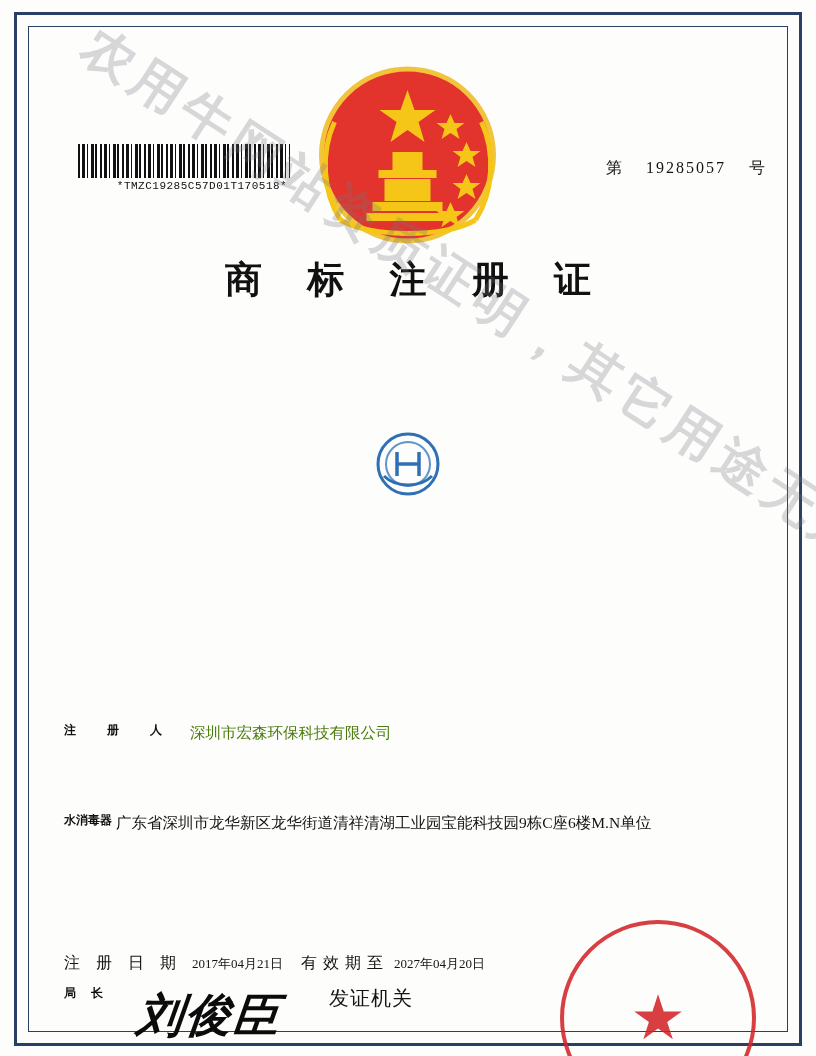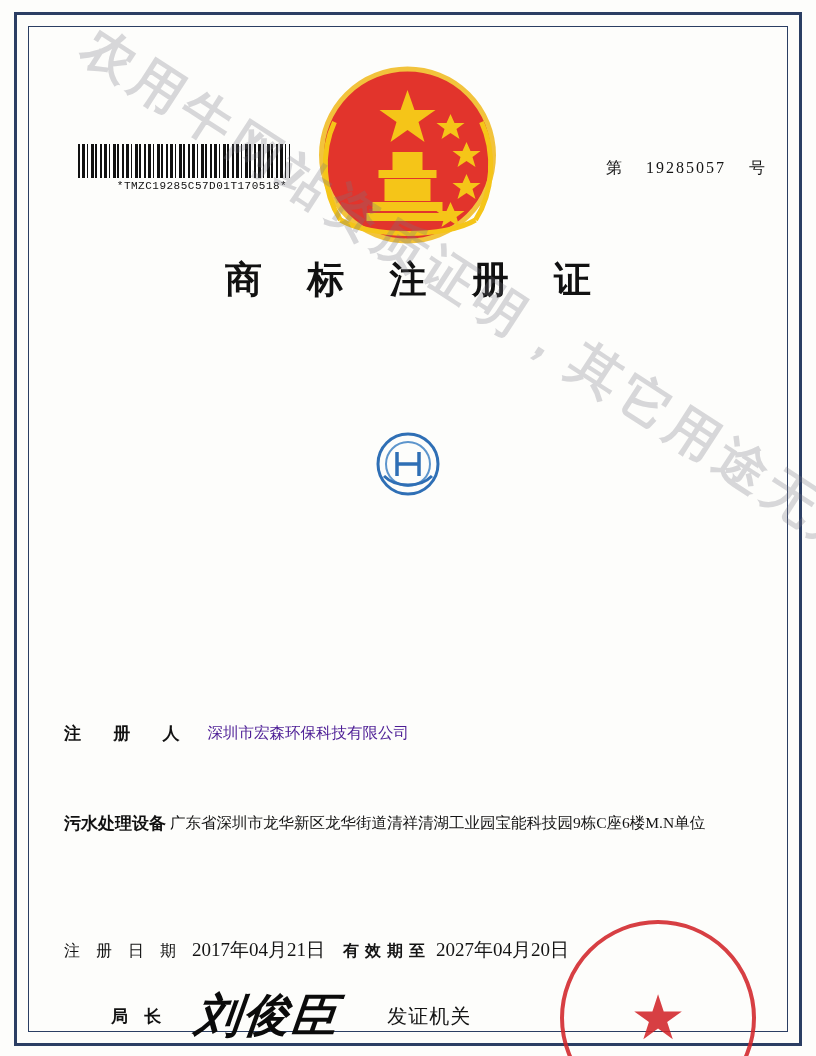--- a/index.html
+++ b/index.html
@@ -128,21 +128,21 @@
     left: 64px;
     right: 56px;
   }
   .s-goods { top: 578px; }
   .s-registrant { top: 722px; }
   .s-address { top: 812px; }
   .s-dates { top: 925px; }
   .s-director { top: 985px; }
 
   .label {
-    font-size: 17px;
+    font-size: 12px;
     font-weight: bold;
     color: #111;
   }
   .label-sp3 { letter-spacing: 14px; }
   .label-sp4 { letter-spacing: 6px; }
 
   .goods-head {
     font-size: 17px;
     font-weight: bold;
     margin-bottom: 8px;
@@ -155,50 +155,50 @@
   }
 
   .row {
     display: flex;
     align-items: flex-start;
   }
   .row .value {
     font-size: 15.5px;
     line-height: 21px;
     margin-left: 14px;
-    color: #4c1d95;
+    color: #4d7c0f;
   }
   .value-addr {
     font-size: 15.5px;
     line-height: 22px;
     margin-left: 4px;
   }
 
   .dates {
     display: flex;
     align-items: baseline;
     font-size: 16px;
   }
   .dates .lbl {
     font-weight: normal;
     letter-spacing: 6px;
   }
   .dates .val {
-    margin: 12px 18px 0 10px;
-    font-size: 19px;
+    margin: 2px 18px 0 10px;
+    font-size: 13px;
   }
   .dates .lbl2 {
-    font-weight: bold;
+    font-weight: normal;
     letter-spacing: 1px;
+    margin-top: 28px;
   }
 
   .director-row {
     display: flex;
-    align-items: center;
-    margin-left: 47px;
+    align-items: flex-start;
   }
   .sig {
     margin-left: 28px;
     font-size: 46px;
     font-family: "DejaVu Serif", serif;
     font-style: italic;
     font-weight: bold;
     letter-spacing: 2px;
     color: #0b0b0b;
     transform: skewX(-6deg);
@@ -317,21 +317,21 @@
 
   <div class="section s-registrant">
     <div class="row">
       <span class="label label-sp3">注 册 人</span>
       <span class="value">深圳市宏森环保科技有限公司</span>
     </div>
   </div>
 
   <div class="section s-address">
     <div class="row">
-      <span class="label">污水处理设备</span>
+      <span class="label">水消毒器</span>
       <span class="value-addr">广东省深圳市龙华新区龙华街道清祥清湖工业园宝能科技园9栋C座6楼M.N单位</span>
     </div>
   </div>
 
   <div class="section s-dates">
     <div class="dates">
       <span class="lbl">注 册 日 期</span>
       <span class="val">2017年04月21日</span>
       <span class="lbl2">有 效 期 至</span>
       <span class="val">2027年04月20日</span>

